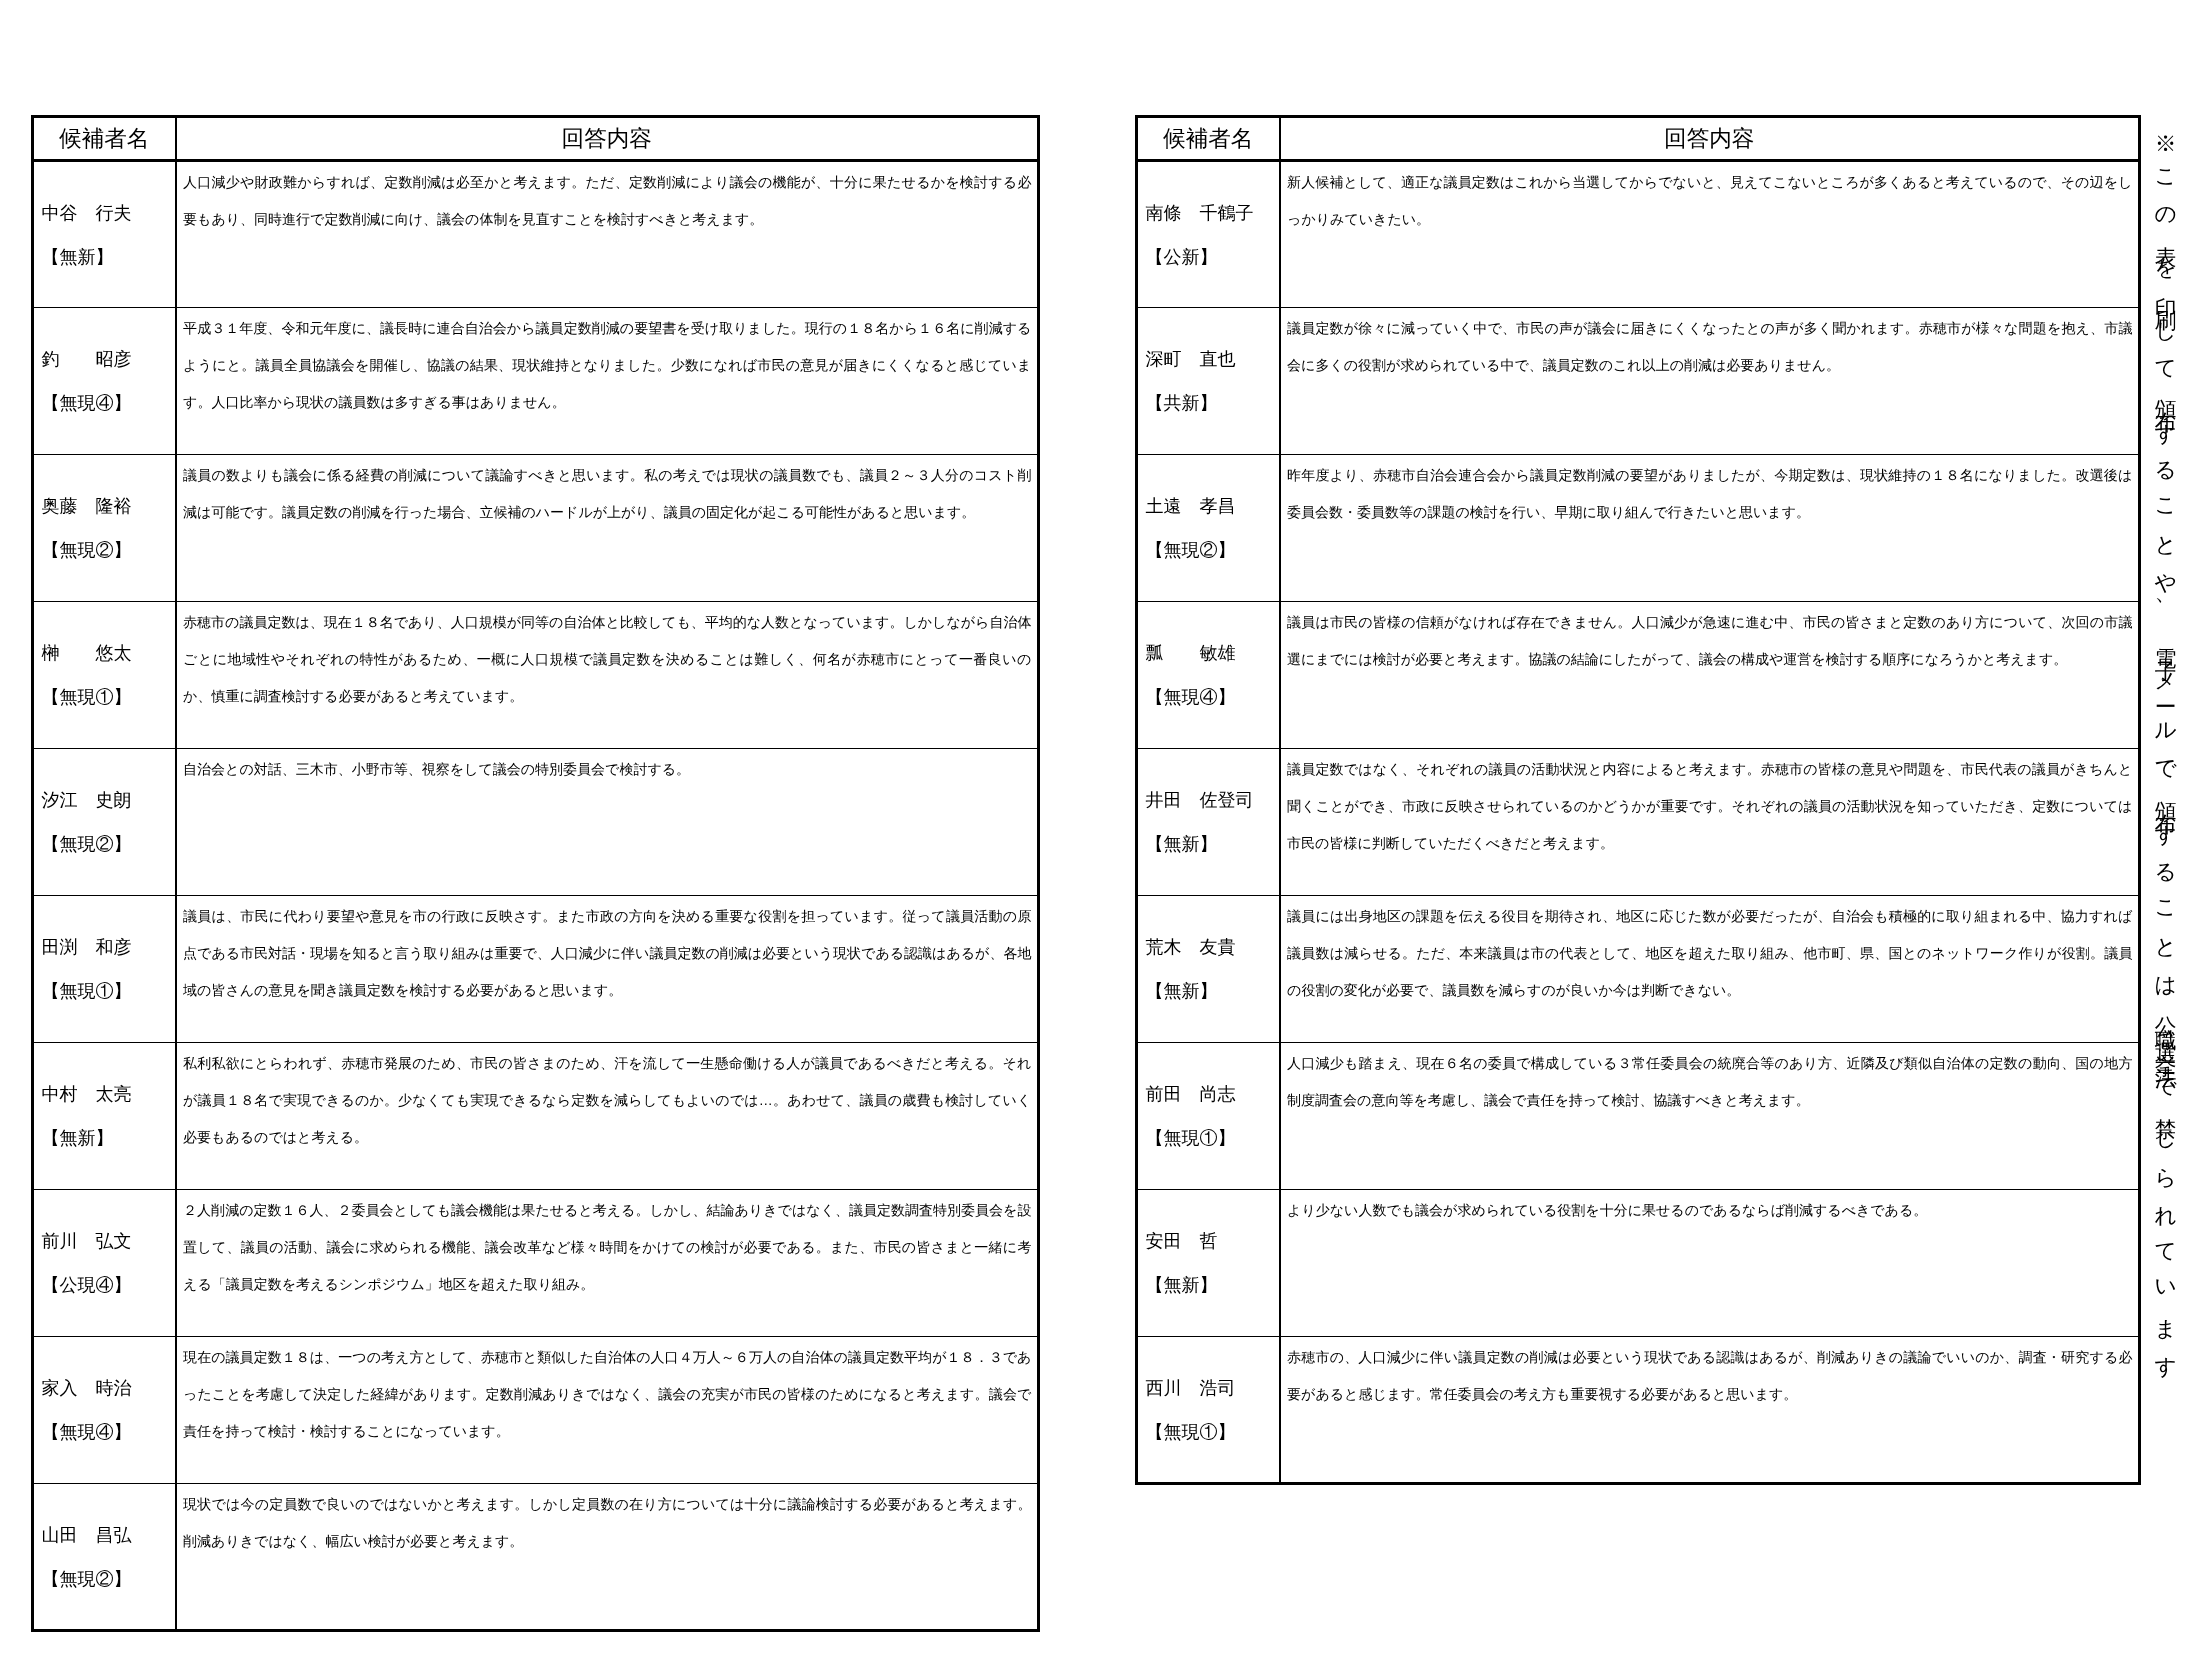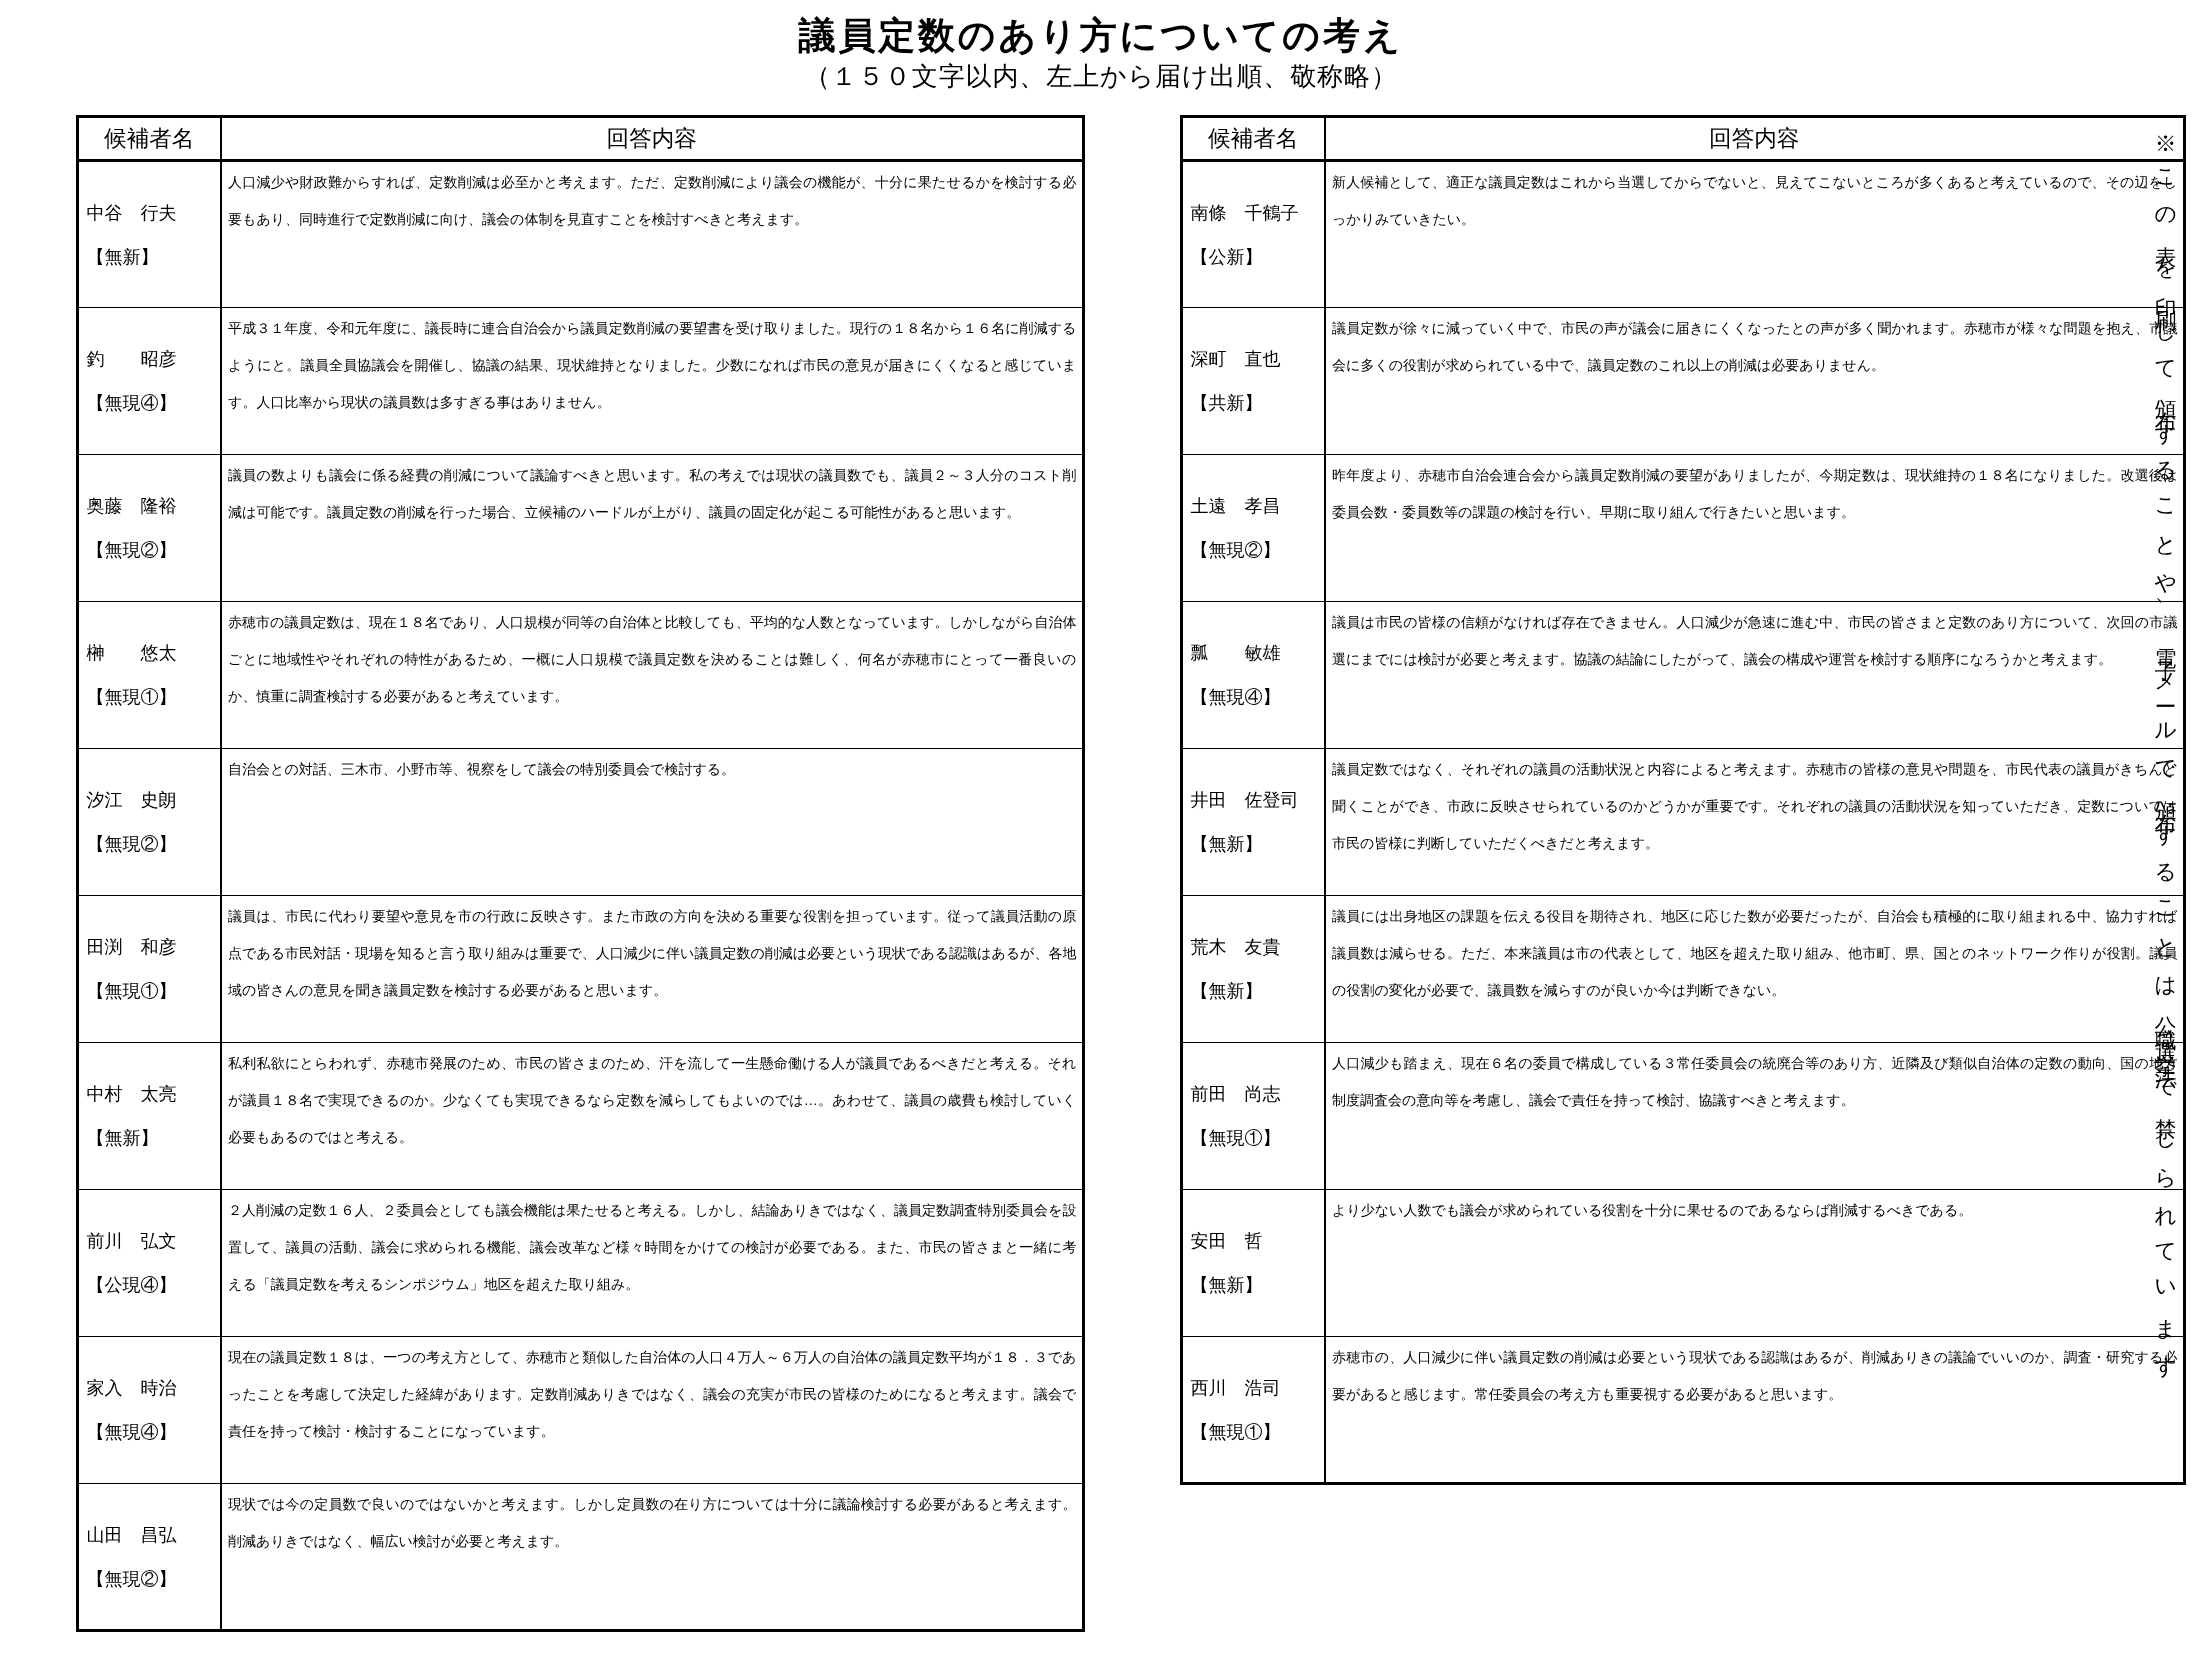--- a/index.html
+++ b/index.html
@@ -13,21 +13,20 @@
   }
   .header{position:absolute;top:15px;left:0;width:2202px;text-align:center;}
   .title{font-size:37px;font-weight:bold;letter-spacing:2.8px;line-height:41px;}
   .subtitle{font-size:26px;letter-spacing:0.9px;line-height:32px;margin-top:3.8px;}
 
   table.candidates{
     position:absolute;top:115px;
     border-collapse:collapse;table-layout:fixed;
     border:3.8px solid #000;
     background:#fff;
-    margin-left:45px;
   }
   .table-left{left:31px;width:1009px;}
   .table-right{left:1135px;width:1006px;}
 
   table.candidates th{
     height:41px;
     border:1.9px solid #000;
     border-bottom:3.8px solid #000;
     font-size:22.6px;font-weight:normal;
     text-align:center;vertical-align:middle;
@@ -61,24 +60,20 @@
     letter-spacing:13px;
     line-height:32px;
     white-space:nowrap;
   }
 </style>
 </head>
 <body>
 
 <div class="page">
 
-  <div class="header">
-    <div class="title">議員定数のあり方についての考え</div>
-    <div class="subtitle">（１５０文字以内、左上から届け出順、敬称略）</div>
-  </div>
 
   <table class="candidates table-left">
     <colgroup>
         <col style="width:143px">
         <col>
       </colgroup>
     <thead>
       <tr>
         <th class="name-h">候補者名</th>
         <th>回答内容</th>

